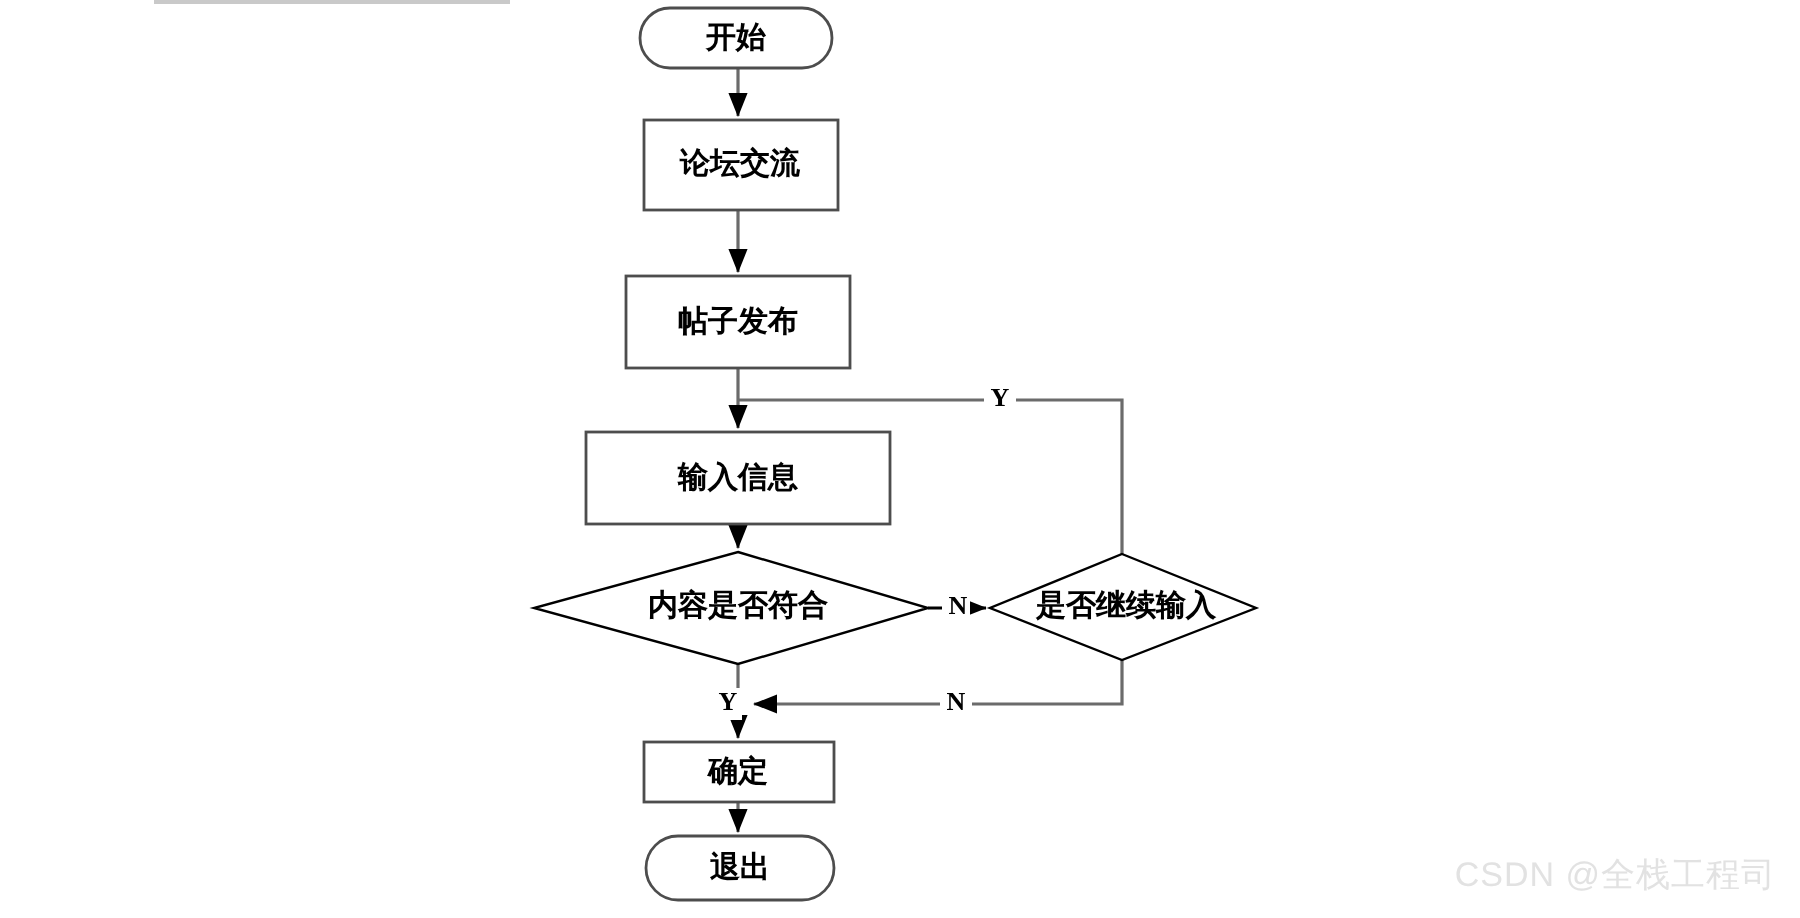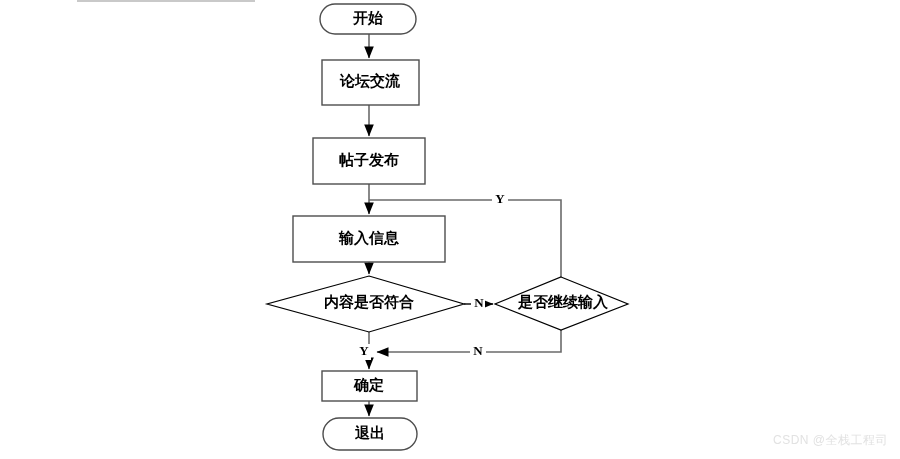--- a/index.html
+++ b/index.html
@@ -69,21 +69,21 @@
     top: 0px;
     width: 178px;
     height: 2px;
     background: #c9c9c9;
   }
   #watermark {
     position: absolute;
     right: 12px;
     bottom: 10px;
     font-family: "Liberation Sans", sans-serif;
-    font-size: 12px;
+    font-size: 17px;
     color: #e2e2e2;
     letter-spacing: 0.5px;
     white-space: nowrap;
     user-select: none;
   }
 </style>
 </head>
 <body>
 
 <div id="canvas">

